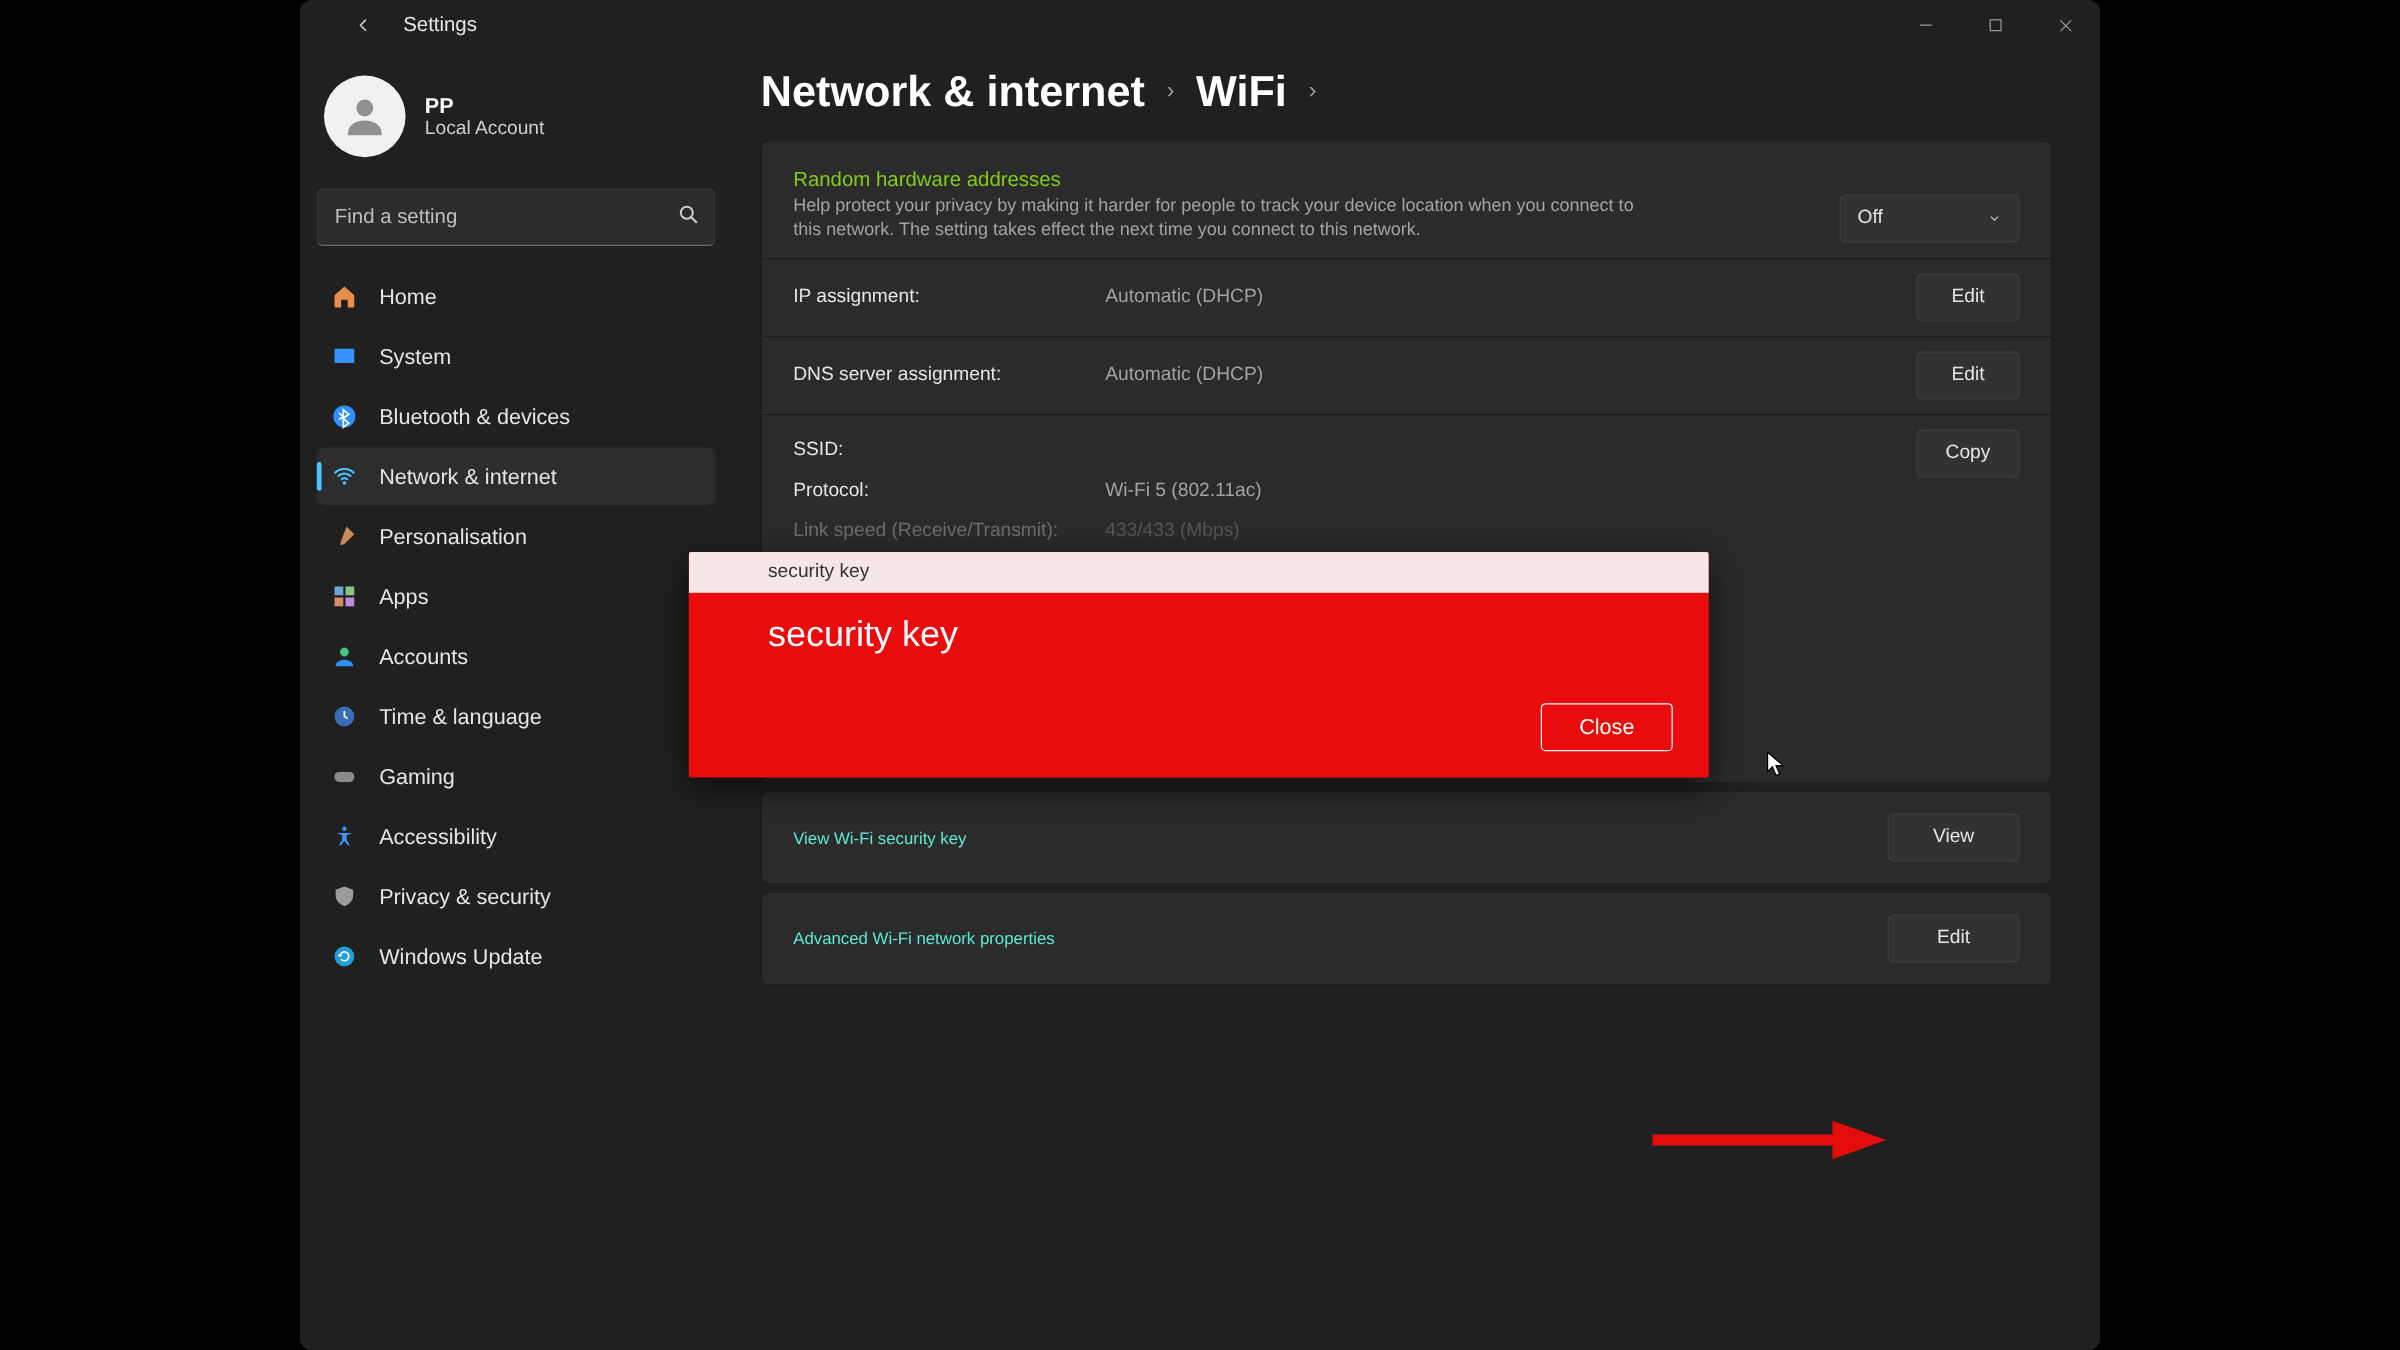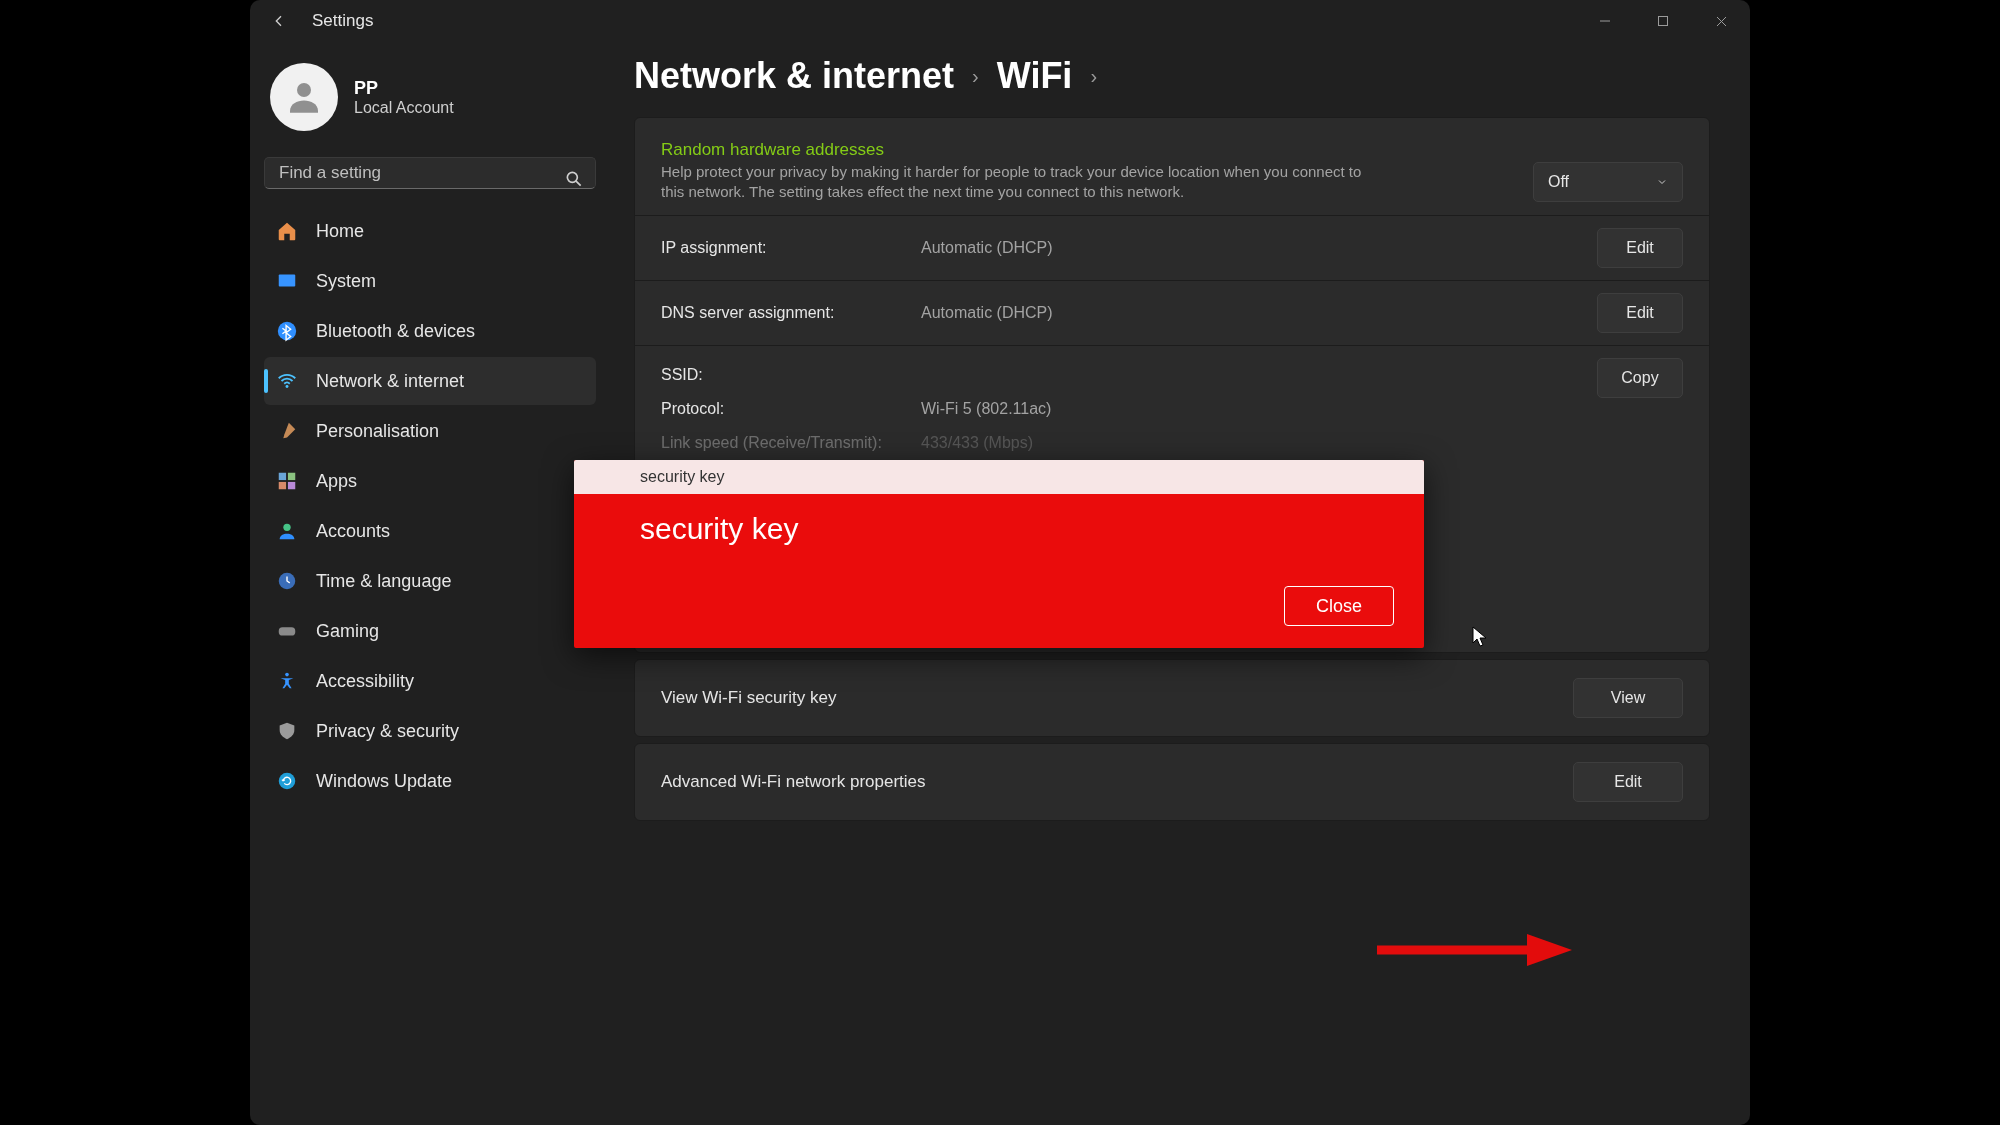--- a/index.html
+++ b/index.html
@@ -1,21 +1,21 @@
 <!DOCTYPE html>
 <html><head>
 <meta charset="utf-8">
 <style>
   * { box-sizing: border-box; margin: 0; padding: 0; }
   html, body { width: 2000px; height: 1125px; background: #000; font-family: "Segoe UI", sans-serif; color: #e6e6e6; overflow: hidden; }
 
   .app { position: absolute; left: 250px; top: 0; width: 1500px; height: 1125px; background: #202020; border-radius: 10px; box-shadow: 0 0 18px rgba(0,0,0,.6); }
 
   
-  .titlebar { height: 42px; display: flex; align-items: center; justify-content: space-between; padding: 0 0 0 14px; }
+  .titlebar { height: 42px; display: flex; align-items: center; justify-content: space-between; padding: 0 0 0 14px; margin-left: 24px; }
   .title-left { display: flex; align-items: center; gap: 18px; }
   .back-btn { width: 30px; height: 30px; display:flex; align-items:center; justify-content:center; border-radius:4px; }
   .back-btn svg { width:16px; height:16px; stroke:#cfcfcf; stroke-width:2; fill:none; }
   .title-text { font-size: 17px; color: #e6e6e6; }
   .win-controls { display:flex; }
   .win-btn { width: 58px; height: 35px; display:flex; align-items:center; justify-content:center; }
   .win-btn svg { stroke:#9b9b9b; stroke-width:1; fill:none; }
 
   
   .body-area { position: absolute; top: 55px; left: 0; right: 0; bottom: 0; display: flex; }
@@ -23,21 +23,21 @@
   .main { flex: 1; padding: 0 40px 0 24px; }
 
   
   .profile { display:flex; align-items:center; gap: 16px; padding: 8px 6px 18px 6px; }
   .avatar { width: 68px; height: 68px; border-radius: 50%; background: #f1f1f1; display:flex; align-items:center; justify-content:center; }
   .avatar svg { width: 42px; height: 42px; fill: #909090; }
   .profile-text .name { font-size: 18px; font-weight: 600; color: #fff; }
   .profile-text .sub  { font-size: 16px; color: #cfcfcf; }
 
   .search { margin: 8px 0 18px 0; position: relative; }
-  .search input { width: 100%; height: 32px; background: #2c2c2c; border: 1px solid #3a3a3a; border-bottom: 1px solid #6a6a6a; border-radius: 5px; color: #e6e6e6; font-size: 17px; padding: 0 44px 0 14px; outline: none; }
+  .search input { width: 100%; height: 48px; background: #2c2c2c; border: 1px solid #3a3a3a; border-bottom: 1px solid #6a6a6a; border-radius: 5px; color: #e6e6e6; font-size: 17px; padding: 0 44px 0 14px; outline: none; }
   .search input::placeholder { color: #bfbfbf; }
   .search .icon { position:absolute; right:12px; top:12px; width:20px; height:20px; }
   .search .icon svg { stroke:#cfcfcf; stroke-width:2; fill:none; }
 
   .nav { display:flex; flex-direction:column; gap: 2px; }
   .nav-item { height: 48px; display:flex; align-items:center; gap: 18px; padding: 0 12px; border-radius: 6px; font-size: 18px; color:#e6e6e6; }
   .nav-item .ico { width: 22px; height: 22px; display:flex; align-items:center; justify-content:center; }
   .nav-item.active { background:#2d2d2d; position:relative; }
   .nav-item.active::before { content:""; position:absolute; left:0; top:12px; bottom:12px; width:4px; background:#4cc2ff; border-radius:3px; }
 
@@ -50,21 +50,21 @@
   .select { background:#323232; border:1px solid #3e3e3e; border-radius:5px; width: 150px; height: 40px; display:flex; align-items:center; justify-content:space-between; padding:0 14px; font-size:16px; color:#e6e6e6;margin-top:22px; }
   .select svg { width:12px; height:12px; stroke:#cdcdcd; stroke-width:2; fill:none; }
   .kv { display:flex; align-items:center; height: 34px; }
   .kv .k { width: 260px; font-size:16px; color:#e6e6e6; }
   .kv .v { flex:1; font-size:16px; color:#a3a3a3; }
   .btn { background:#323232; border:1px solid #3e3e3e; border-radius:5px; height:40px; min-width: 86px; padding:0 18px; font-size:16px; color:#e6e6e6; display:flex; align-items:center; justify-content:center; }
   .redact { background:#111; border-radius:2px; width:320px; height:18px; }
 
   .big-panel { background:#2b2b2b; border:1px solid #1c1c1c; border-radius: 6px; padding: 0 0 0 0; }
   .big-row { display:flex; align-items:center; justify-content:space-between; padding: 18px 26px; }
-  .big-row .label { font-size:17px; color:#e5e5e5; }
+  .big-row .label { font-size:14px; color:#5eead4; }
 
   
   .stack .sub-row { display:flex; align-items:center; padding: 12px 26px; border-top:1px solid #1c1c1c; }
   .stack .first { border-top:none; padding-top: 22px; }
 
   
   .dialog { position:absolute; left:324px; top:460px; width:850px; background:#ea0c0c; box-shadow: 0 8px 30px rgba(0,0,0,.6); border-radius:2px; overflow:hidden; }
   .dialog-title { background:#f7e6e6; color:#333; font-size:16px; padding: 8px 66px; }
   .dialog-body { padding: 18px 30px 22px 66px; }
   .dialog-heading { font-size: 30px; font-weight:400; color:#fff; }

